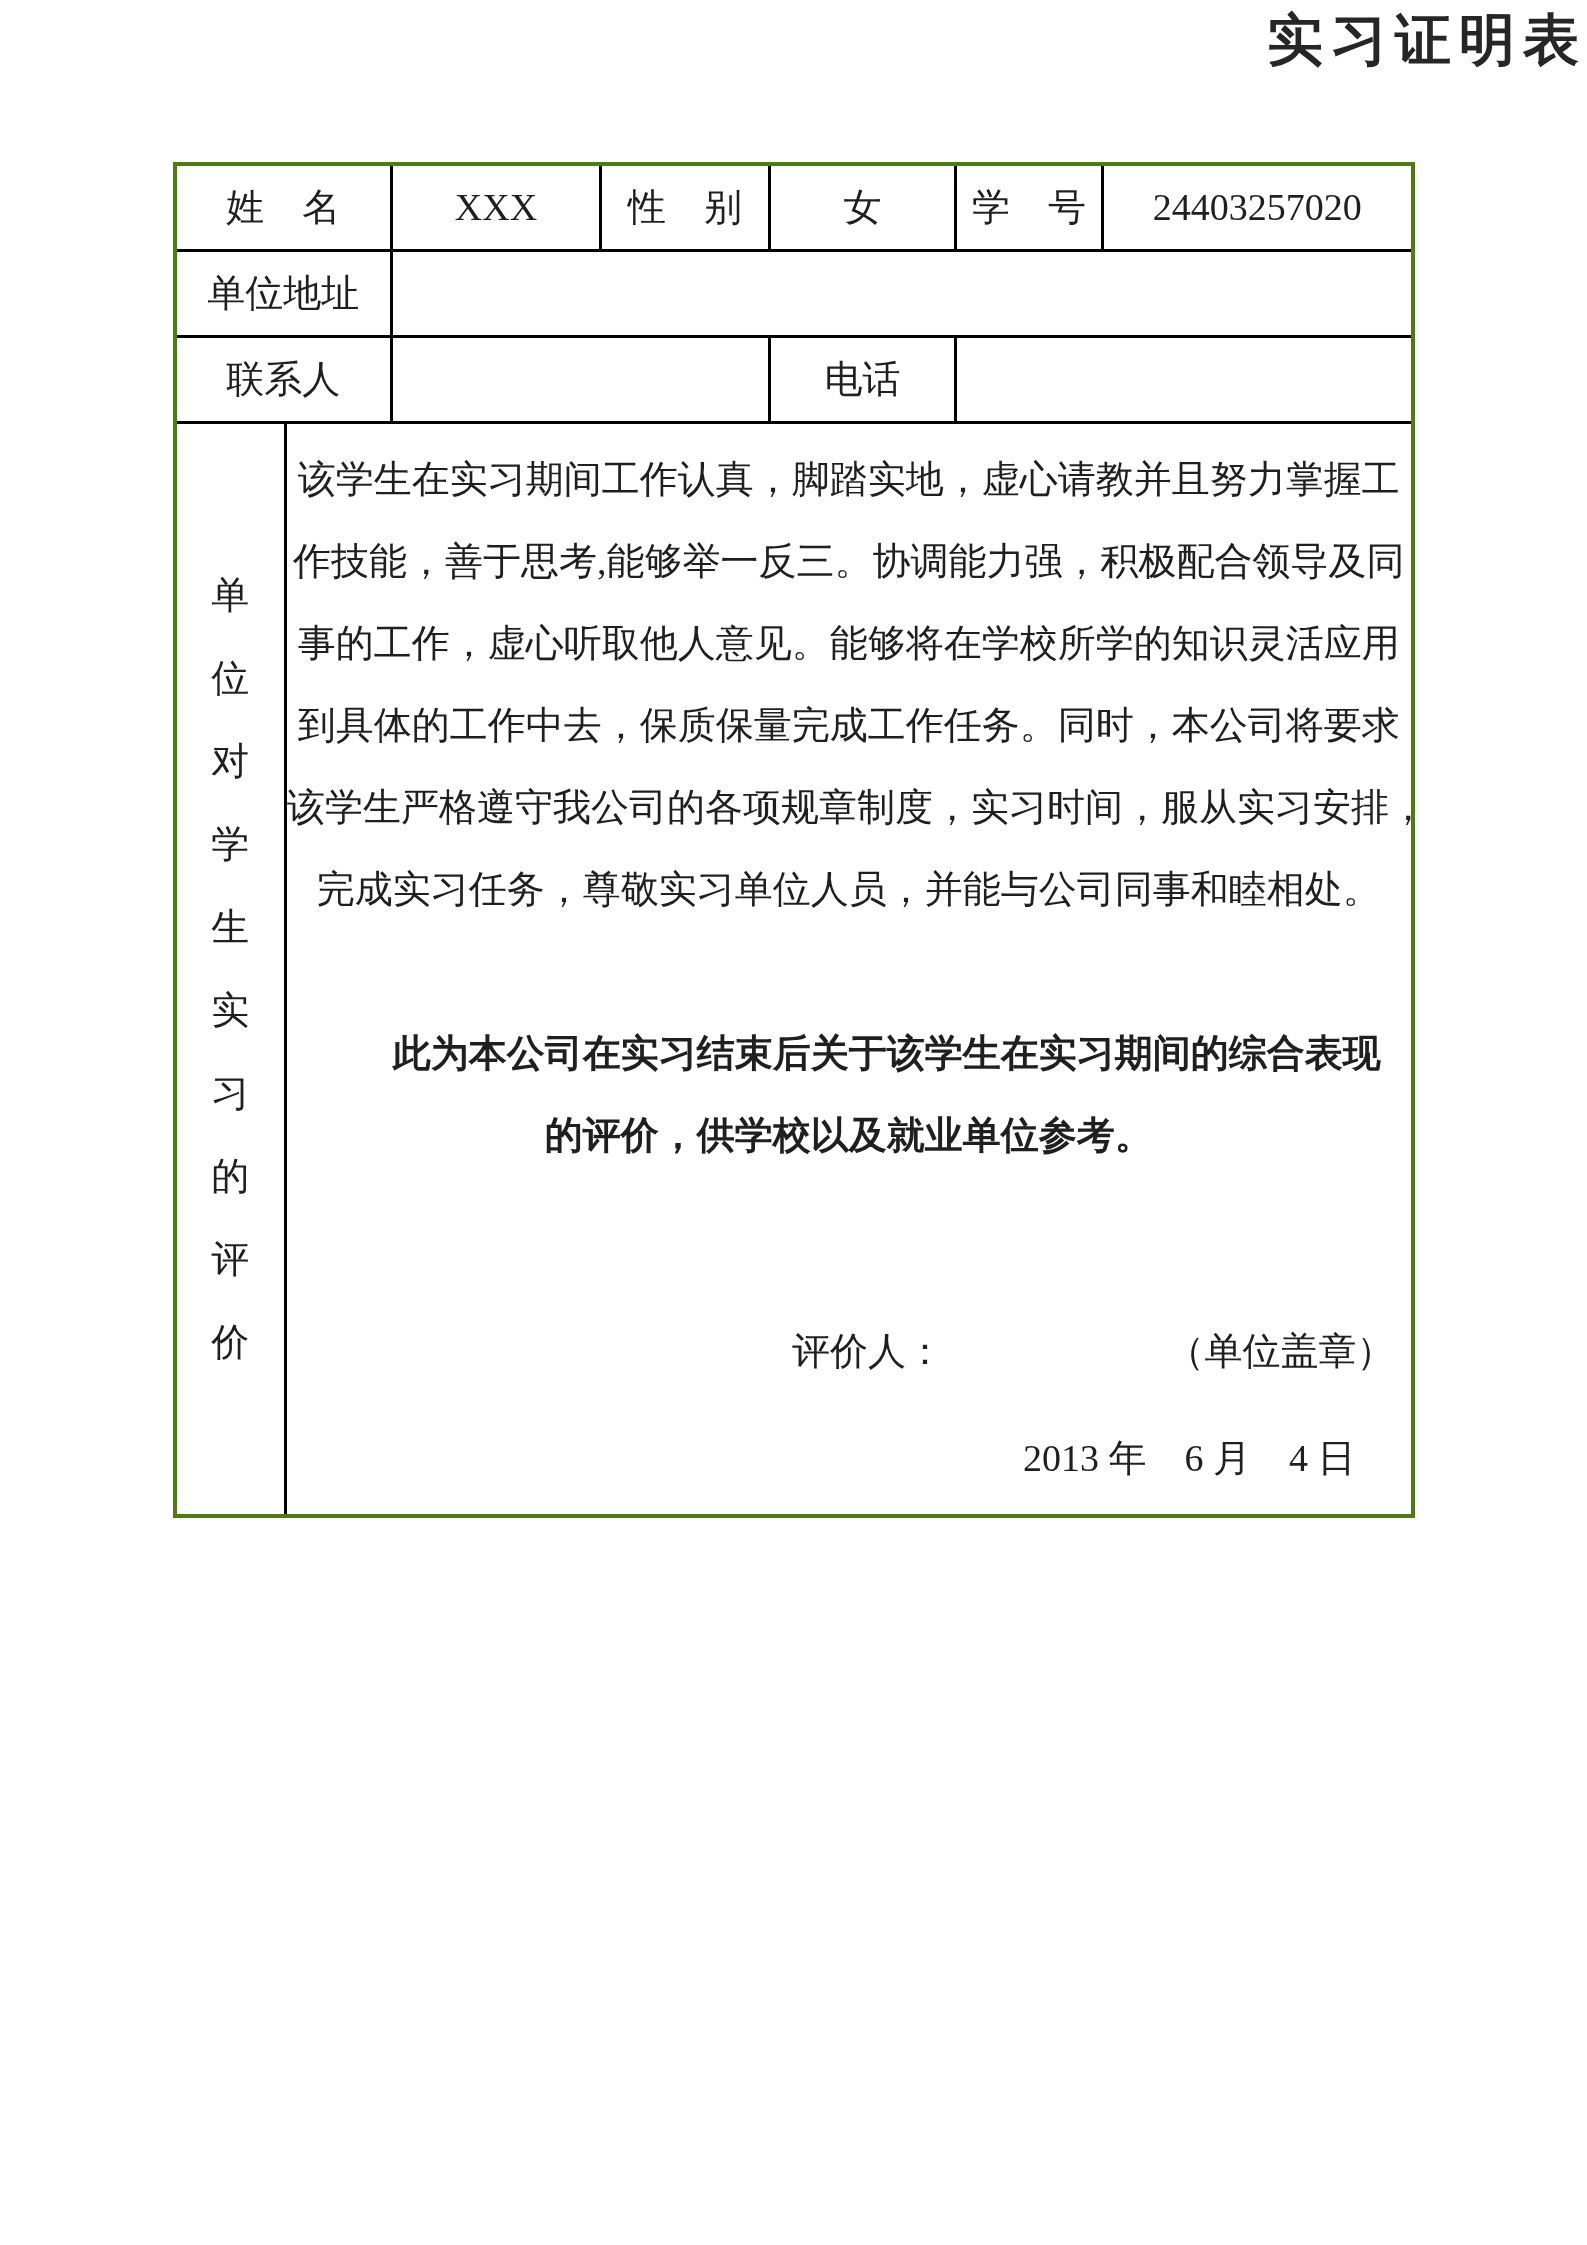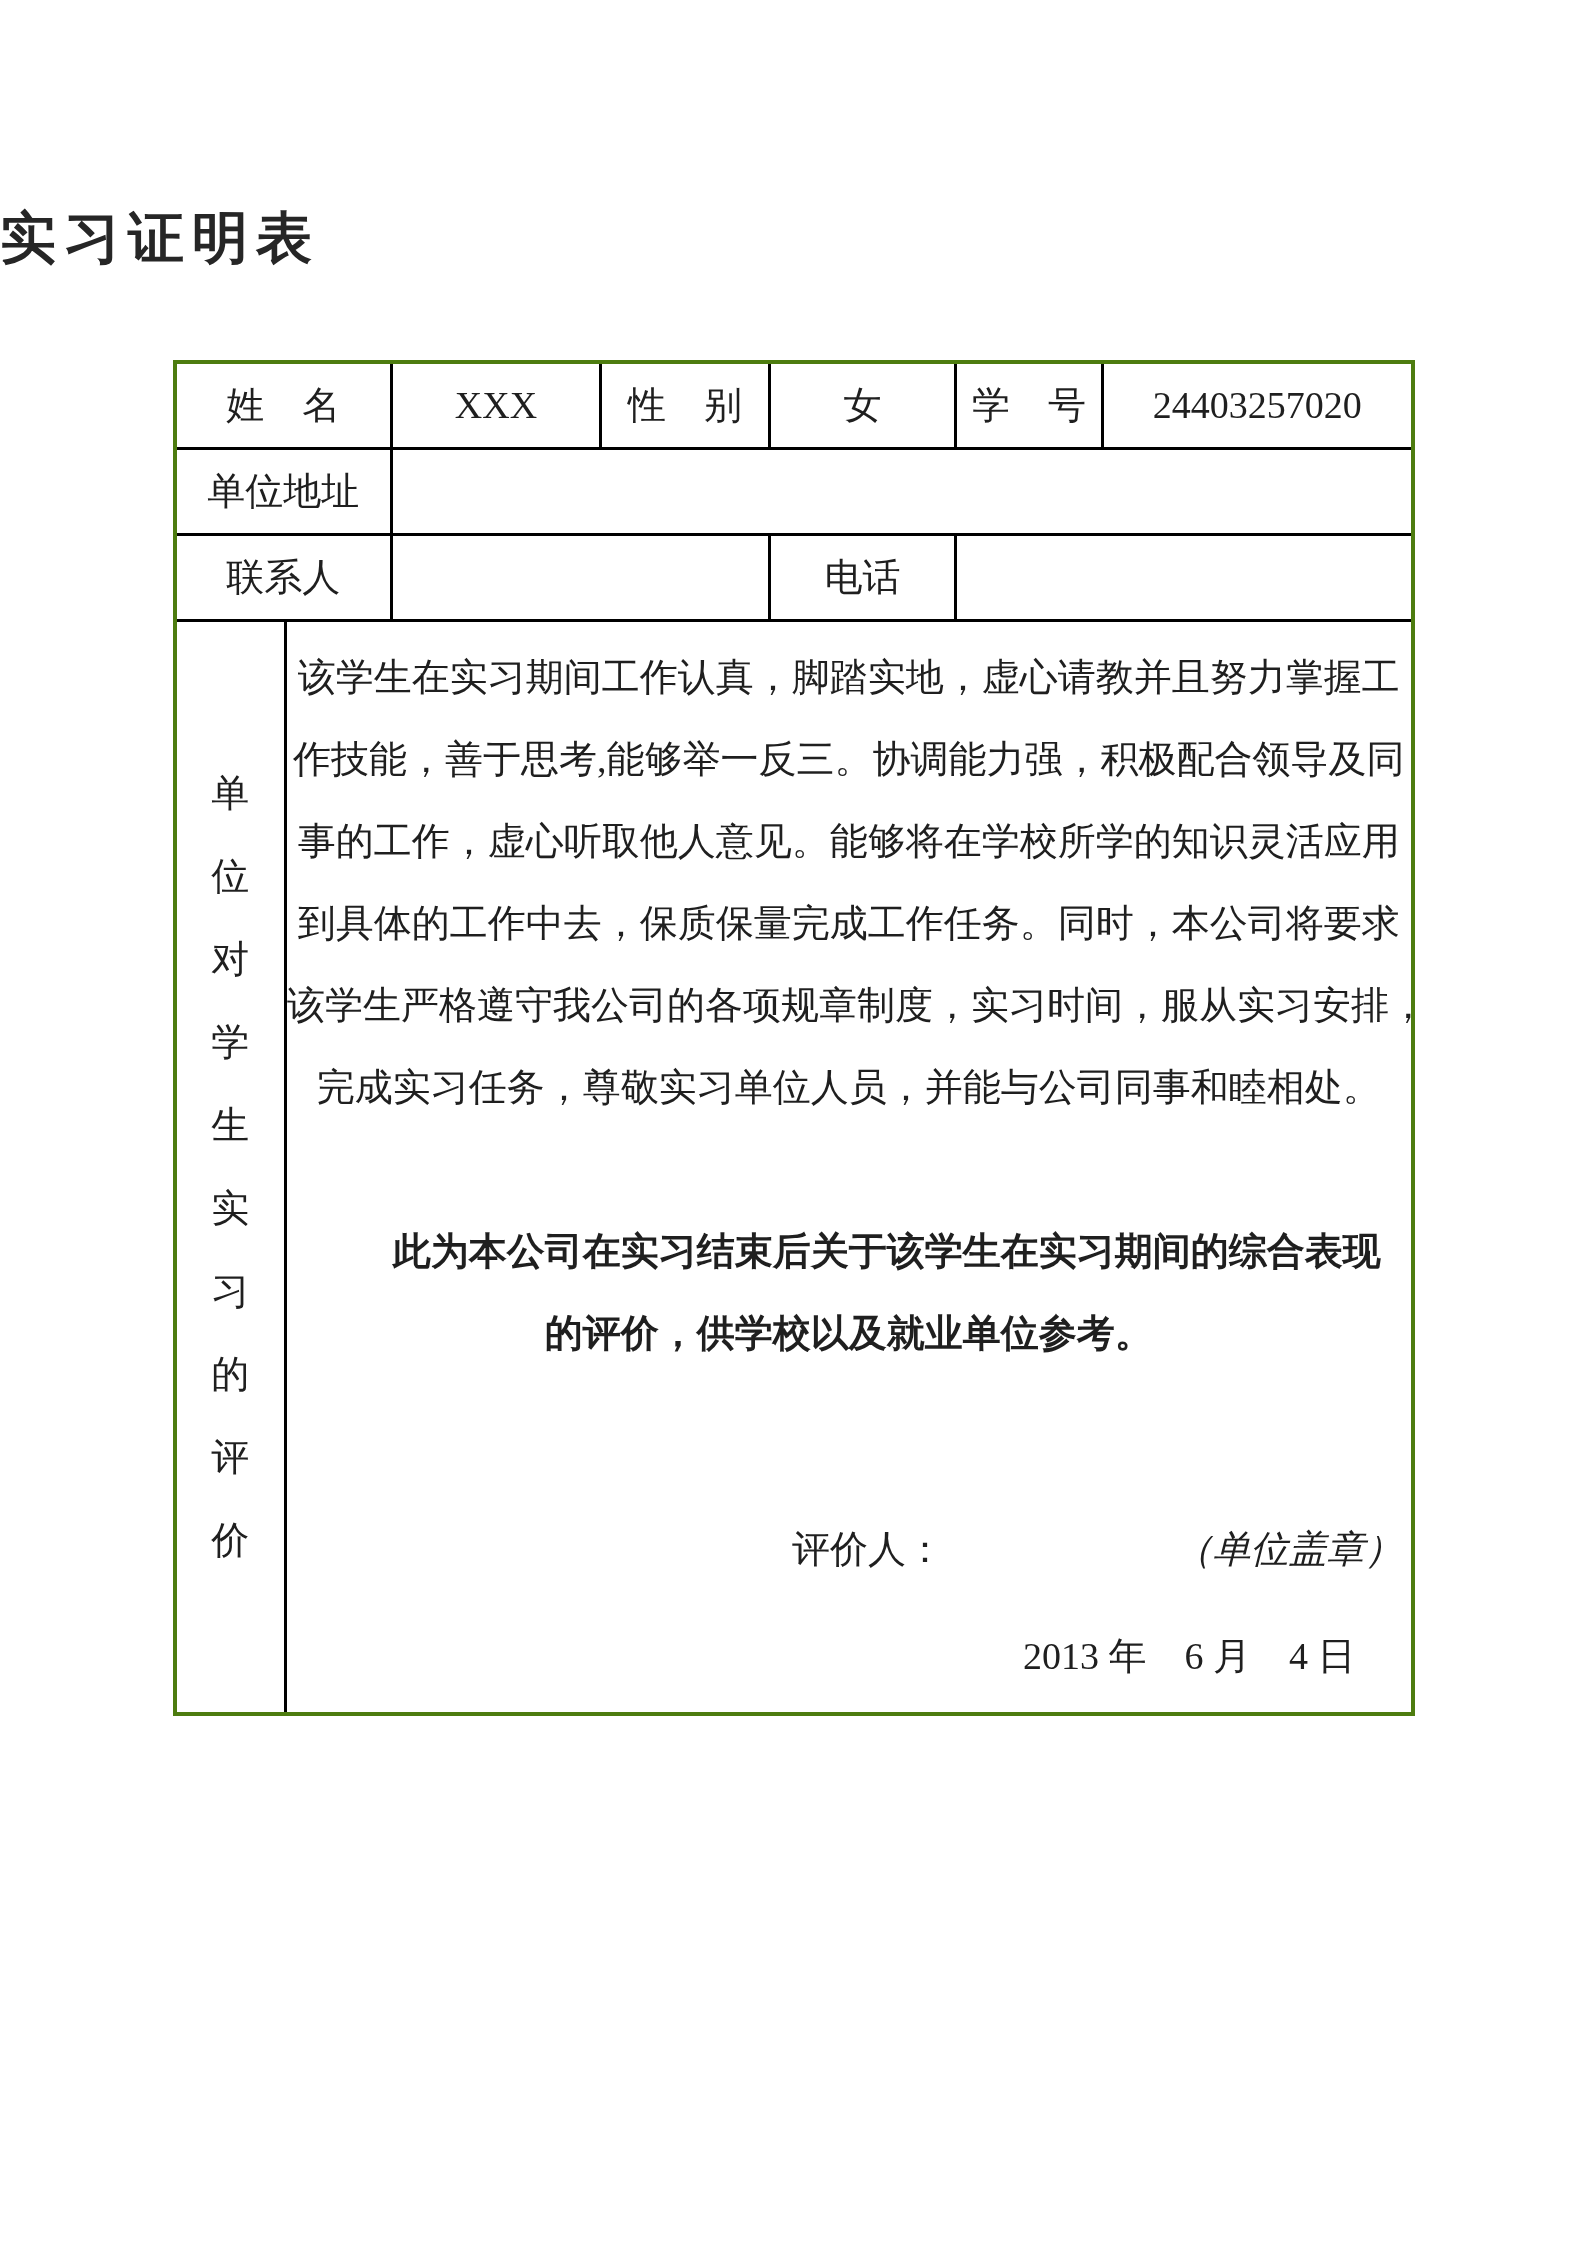--- a/index.html
+++ b/index.html
@@ -15,26 +15,25 @@
     position: relative;
   }
   .page {
     width: 1587px;
     height: 2245px;
     background: #ffffff;
     overflow: hidden;
   }
   .doc-title {
     margin: 0;
-    padding-top: 198px;
     height: 80px;
     font-size: 56px;
     line-height: 80px;
     font-weight: 700;
-    text-align: left;
+    text-align: right;
     letter-spacing: 8px;
     color: #262626;
   }
   table.form {
     border-collapse: collapse;
     table-layout: fixed;
     width: 1238px;
     margin: 82px auto 0 auto;
     border: 4px solid #4d7c0f;
   }
@@ -68,21 +67,21 @@
     white-space: pre;
   }
   .para-2 { margin-top: 82px; font-weight: bold; }
   .sig-row {
     display: flex;
     margin-top: 134px;
     align-items: baseline;
     gap: 16px;
   }
   .sig-evaluator { margin-left: 505px; }
-  .sig-seal { margin-left: auto; margin-right: 8px; font-style: italic; }
+  .sig-seal { margin-left: auto; margin-right: 16px; }
   .date-row {
     margin-top: 25px;
     text-align: right;
     padding-right: 55px;
   }
 </style>
 </head>
 <body>
 
 <div class="page">

